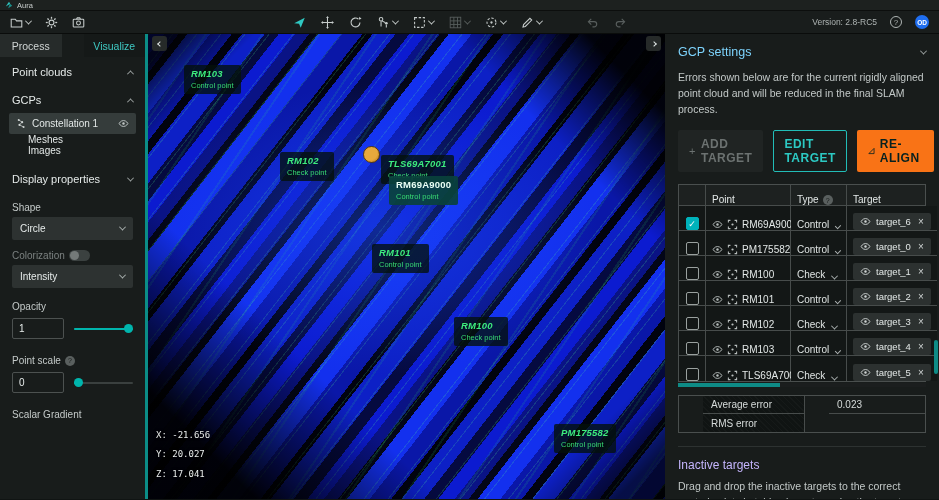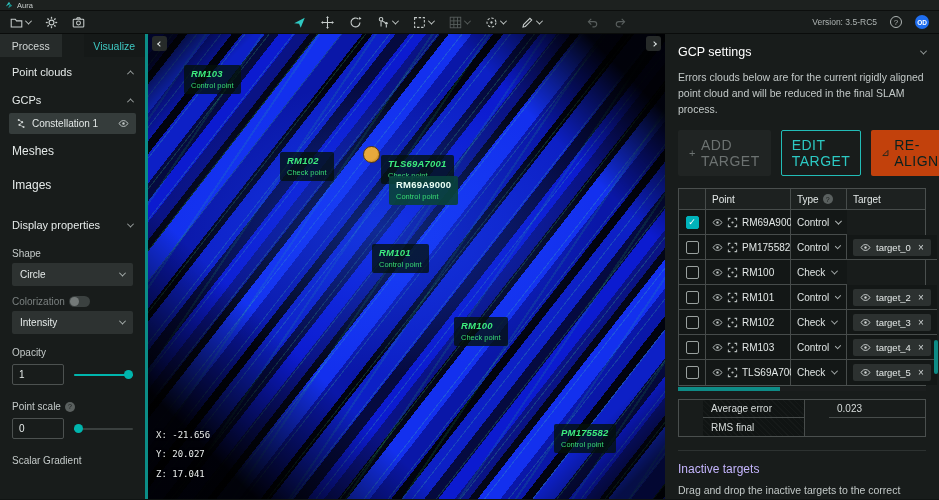--- a/index.html
+++ b/index.html
@@ -47,21 +47,21 @@
   .side-body { flex:1; overflow:hidden; padding-bottom:6px; }
   .sec-head { display:flex; align-items:center; justify-content:space-between;
     padding:9px 12px 7px 12px; font-size:11px; color:#e4e9e8; cursor:pointer; }
   .sec-head .chev { color:#9fa5a4; }
   .side-item { display:flex; align-items:center; gap:5px; margin:0 9px; padding:5px 7px; border-radius:2px;
     font-size:10px; color:#e3e8e7; cursor:pointer; }
   .side-item.selected { background:#2c4a47; }
   .side-item.grey { background:#353c3b; }
   .side-item svg { width:11px; height:11px; flex:none; }
   .side-item .spacer { flex:1; }
-  .plain-row { padding:10px 12px; font-size:12px; color:#e4e9e8; cursor:pointer; }
+  .plain-row { padding:0 12px; font-size:10px; color:#e4e9e8; cursor:pointer;margin-left:16px; }
 
   .ctl-label { padding:10px 12px 4px 12px; font-size:10px; color:#c4cac9; display:flex; align-items:center; gap:4px; }
   .ctl-label.dim { color:#7b8180; }
   .select { margin:0 12px; height:23px; background:#2d3231; border-radius:2px; display:flex; align-items:center;
     padding:0 8px; font-size:10px; color:#e6ebea; cursor:pointer; }
   .select .chev { margin-left:auto; color:#aeb4b3; }
   .toggle { width:21px; height:11px; border-radius:6px; background:#3b4140; position:relative; display:inline-block; }
   .toggle::after { content:""; position:absolute; left:1px; top:1px; width:9px; height:9px; border-radius:50%; background:#747a79; }
   .slider-row { display:flex; align-items:center; gap:10px; margin:2px 12px 0 12px; }
   .num-input { width:52px; height:21px; background:transparent; border:1px solid #4c5150; border-radius:2px;
@@ -103,36 +103,36 @@
   .vp-label.sel { background:rgba(10,66,60,.92); z-index:4; }
   .vp-label.sel .t { color:#eafff5; font-style:normal; }
   .target-dot { position:absolute; width:17px; height:17px; border-radius:50%; z-index:2;
     background:radial-gradient(circle at 40% 40%, #e8a93c 0 55%, #a86a14 100%); border:1px solid #5b3c0a; }
   .coords { position:absolute; left:8px; bottom:14px; font-family:"DejaVu Sans Mono", monospace;
     font-size:9px; color:#e8eceb; text-shadow:0 0 3px #000; line-height:2.2; z-index:5; }
 
   
   .gcp { flex:1; position:relative; background:#181c1b; padding:11px 13px 0 13px; font-size:11px; overflow:hidden; }
   .gcp-head { display:flex; align-items:center; justify-content:space-between; }
-  .gcp-head .title { font-size:12.5px; color:#ffffff; }
+  .gcp-head .title { font-size:12.5px; color:#7dd3fc; }
   .gcp-head .chev { color:#9fa5a4; }
   .gcp-desc { margin-top:11px; font-size:10.5px; line-height:1.5; color:#c2c8c7; }
   .btn-row { display:flex; align-items:center; gap:10px; margin-top:13px; }
-  .btn { font-size:14px; font-weight:normal; letter-spacing:.5px; padding:6px 10px; border-radius:2px;
+  .btn { font-size:12px; font-weight:bold; letter-spacing:.5px; padding:6px 10px; border-radius:2px;
     display:flex; align-items:center; gap:5px; cursor:pointer; border:1px solid transparent; }
   .btn.add { background:#202423; color:#6c7271; }
   .btn.add::before { content:"+"; font-size:11px; font-weight:normal; }
   .btn.edit { border-color:#22bdb7; color:#2cc9c3; }
-  .btn.realign { background:#c2410c; color:#07211f; }
+  .btn.realign { background:#f97316; color:#07211f; }
   .btn.realign svg { width:10px; height:10px; }
 
   .gtable { margin-top:12px; border:1px solid #4a4f4e; }
   .trow { display:grid; grid-template-columns:27px 85px 56px 1fr; }
   .trow > div { border-right:1px solid #474c4b; border-bottom:1px solid #474c4b; background:#131716;
-    display:flex; align-items:center; padding:0 6px; height:25px; }
+    display:flex; align-items:flex-end; padding:0 6px; height:25px; }
   .trow > div:last-child { border-right:none; }
   .trow.head > div { background:#1d2120; height:21px; font-size:10px; color:#e4e9e8; gap:4px; }
   .trow:last-child > div { border-bottom:none; }
   .cb { width:13px; height:13px; border:1.5px solid #9aa19f; border-radius:2px; margin:0 auto;
     display:flex; align-items:center; justify-content:center; cursor:pointer; color:transparent; }
   .cb.checked { background:#00b3bb; border-color:#00b3bb; color:#fff; }
   .cb.checked::after { content:"✓"; font-size:9px; }
   .c-point { gap:4px; }
   .c-point svg { width:11px; height:11px; color:#b9bfbe; flex:none; cursor:pointer; }
   .pt-name { font-size:10px; color:#e3e8e7; white-space:nowrap; }
@@ -280,21 +280,21 @@
     </div>
     <div class="tool dim">
       <svg viewBox="0 0 16 16">
           <path d="M12.5 7 h-6.5 a3.2 3.2 0 0 0 0 6.4 h2" fill="none" stroke="currentColor" stroke-width="1.4"></path>
           <path d="M9.5 3.5 L13 7 L9.5 10.5" fill="none" stroke="currentColor" stroke-width="1.4"></path>
         </svg>
     </div>
   </div>
 
   <div class="tb-right">
-    <span class="version">Version: 3.5-RC5</span>
+    <span class="version">Version: 2.8-RC5</span>
     <span class="help-ic"></span>
     <span class="avatar">OD</span>
   </div>
 </div>
 
 <div class="main">
 
   <div class="sidebar hatch">
     <div class="tabs">
       <div class="tab">Process</div>
@@ -423,21 +423,21 @@
       <div>Y: 20.027</div>
       <div>Z: 17.041</div>
     </div>
   </div>
 
   <div class="gcp hatch">
     <div class="gcp-head">
       <span class="title">GCP settings</span>
       <span class="chev"></span>
     </div>
-    <div class="gcp-desc">Errors clouds below are for the current rigidly aligned point cloud and will be reduced in the final SLAM process.</div>
+    <div class="gcp-desc">Errors shown below are for the current rigidly aligned point cloud and will be reduced in the final SLAM process.</div>
 
     <div class="btn-row">
       <div class="btn add">ADD TARGET</div>
       <div class="btn edit">EDIT TARGET</div>
       <div class="btn realign">
         <svg viewBox="0 0 12 12">
             <path d="M1.5 10.5 L10.5 1.5 L10.5 10.5 Z" fill="none" stroke="#07211f" stroke-width="1.4"></path>
           </svg>
         <span>RE-ALIGN</span>
       </div>
@@ -472,20 +472,30 @@
                   <path d="M2 5 V2 H5 M11 2 H14 V5 M14 11 V14 H11 M5 14 H2 V11"></path>
                 </g>
                 <circle cx="8" cy="8" r="1.6" fill="currentColor"></circle>
               </svg>
       <span class="pt-name">RM69A9000</span>
     </div>
     <div class="c-type">
       <span>Control</span>
       <span class="chev"></span>
     </div>
+    <div>
+      <span class="chip">
+        <svg viewBox="0 0 24 24">
+                  <path d="M12 5.5 C5.5 5.5 2.5 12 2.5 12 s3 6.5 9.5 6.5 9.5-6.5 9.5-6.5 -3-6.5-9.5-6.5z" fill="none" stroke="currentColor" stroke-width="2"></path>
+                  <circle cx="12" cy="12" r="2.6" fill="currentColor"></circle>
+                </svg>
+        <span class="nm">target_6</span>
+        <span class="x"></span>
+      </span>
+    </div>
   </div>
 
   <div class="trow">
     <div>
               <span class="cb"></span>
             </div>
     <div class="c-point">
       <svg viewBox="0 0 24 24">
                 <path d="M12 5.5 C5.5 5.5 2.5 12 2.5 12 s3 6.5 9.5 6.5 9.5-6.5 9.5-6.5 -3-6.5-9.5-6.5z" fill="none" stroke="currentColor" stroke-width="2"></path>
                 <circle cx="12" cy="12" r="2.6" fill="currentColor"></circle>
@@ -528,20 +538,30 @@
                   <path d="M2 5 V2 H5 M11 2 H14 V5 M14 11 V14 H11 M5 14 H2 V11"></path>
                 </g>
                 <circle cx="8" cy="8" r="1.6" fill="currentColor"></circle>
               </svg>
       <span class="pt-name">RM100</span>
     </div>
     <div class="c-type">
       <span>Check</span>
       <span class="chev"></span>
     </div>
+    <div>
+      <span class="chip">
+        <svg viewBox="0 0 24 24">
+                  <path d="M12 5.5 C5.5 5.5 2.5 12 2.5 12 s3 6.5 9.5 6.5 9.5-6.5 9.5-6.5 -3-6.5-9.5-6.5z" fill="none" stroke="currentColor" stroke-width="2"></path>
+                  <circle cx="12" cy="12" r="2.6" fill="currentColor"></circle>
+                </svg>
+        <span class="nm">target_1</span>
+        <span class="x"></span>
+      </span>
+    </div>
   </div>
 
   <div class="trow">
     <div>
               <span class="cb"></span>
             </div>
     <div class="c-point">
       <svg viewBox="0 0 24 24">
                 <path d="M12 5.5 C5.5 5.5 2.5 12 2.5 12 s3 6.5 9.5 6.5 9.5-6.5 9.5-6.5 -3-6.5-9.5-6.5z" fill="none" stroke="currentColor" stroke-width="2"></path>
                 <circle cx="12" cy="12" r="2.6" fill="currentColor"></circle>
@@ -673,21 +693,21 @@
     <div class="hscroll">
         <div class="thumb"></div>
       </div>
 
     <div class="summary">
       <div class="srow">
         <div class="lbl">Average error</div>
         <div class="val">0.023</div>
       </div>
       <div class="srow">
-        <div class="lbl">RMS final</div>
+        <div class="lbl">RMS error</div>
       </div>
     </div>
 
     <div class="divider"></div>
     <div class="inactive-title">Inactive targets</div>
     <div class="inactive-desc">Drag and drop the inactive targets to the correct control points in table above to assign the target.</div>
 
     <div class="vscroll">
         <div class="thumb"></div>
       </div>

